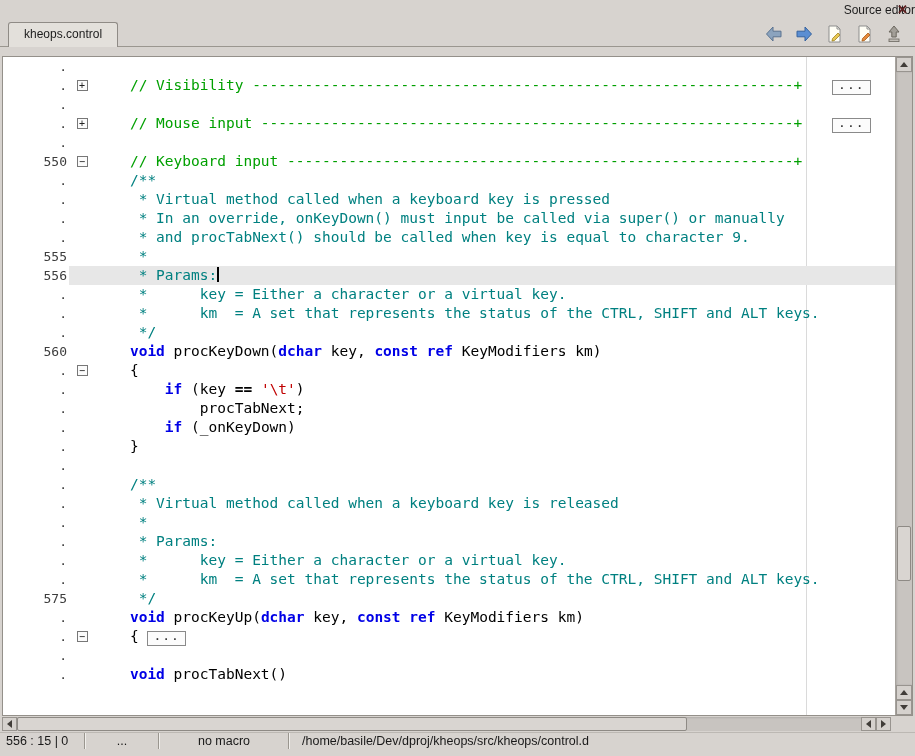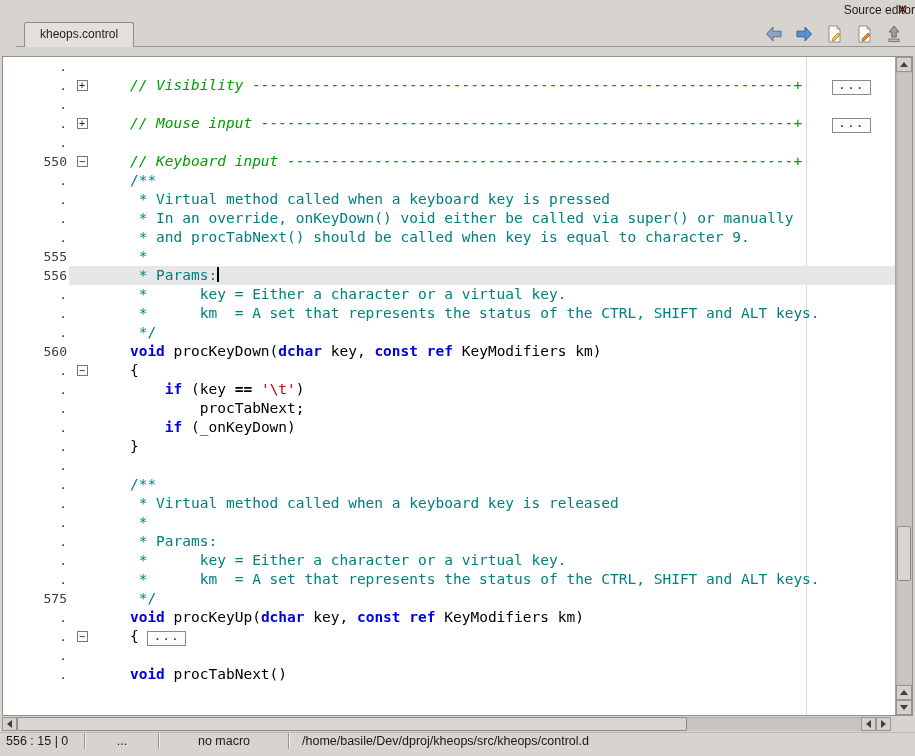--- a/index.html
+++ b/index.html
@@ -5,38 +5,38 @@
 *{margin:0;padding:0;box-sizing:border-box}
 html,body{width:915px;height:756px;overflow:hidden}
 body{background:#d7d3cf;font-family:"Liberation Sans",sans-serif}
 .window{position:relative;width:915px;height:756px}
 
 
 .titlebar{position:absolute;top:0;left:0;right:0;height:20px;text-align:right;font-size:12px;line-height:20px;color:#1c1c1c}
 .closebtn{position:absolute;right:7px;top:0;line-height:20px;font-size:13px;font-weight:bold;color:#5e2020}
 
 
-.tabbar{position:absolute;top:20px;left:16px;right:0;height:27px;border-bottom:1px solid #9a968f}
+.tabbar{position:absolute;top:20px;left:0;right:0;height:27px;border-bottom:1px solid #9a968f}
 .tab{position:absolute;left:8px;top:2px;height:25px;padding:0 15px;background:#e3e0db;border:1px solid #8f8b86;border-bottom:none;border-radius:3px 3px 0 0;font-size:12px;line-height:23px;color:#1c1c1c;z-index:2}
 .toolbar{position:absolute;right:10px;top:2px;height:24px;display:flex;gap:8px;align-items:center}
 .tbtn{width:22px;height:22px;display:flex;align-items:center;justify-content:center}
 
 
 .editor{position:absolute;top:56px;left:2px;width:911px;height:660px;border:1px solid #94908a;background:#fff}
 .viewport{position:absolute;left:0;top:0;bottom:0;right:17px;overflow:hidden;background:#fff}
 .ruler{position:absolute;left:803px;top:0;bottom:0;width:1px;background:#dadada;z-index:0}
 .lines{position:absolute;left:0;top:0;right:0;z-index:1}
 .row{display:flex;height:19px;line-height:19px;font-family:"DejaVu Sans Mono",monospace;font-size:14.5px;white-space:pre}
 .g-num{flex:0 0 66px;text-align:right;padding-right:2px;font-size:13px;color:#3d3d3d}
 .g-rest{flex:1;display:flex;min-width:0}
 .cur{background:var(--curline,#e7e7e7)}
 .g-fold{flex:0 0 26px;display:flex;align-items:center;justify-content:center}
 .foldbox{width:11px;height:11px;border:1px solid #777;background:#fbfbfb;font-size:10px;line-height:9px;text-align:center;color:#222}
 .code{flex:1;white-space:pre}
-.s-com{color:var(--comment,#00a000);font-style:italic}
+.s-com{color:var(--comment,#00a000);}
 .s-doc{color:var(--doccomment,#008080)}
 .s-kw{color:var(--keyword,#0000e6);font-weight:bold}
 .s-str{color:var(--string,#c00000)}
 .s-op{color:var(--plain,#000);font-weight:bold}
 .s-pln{color:var(--plain,#000)}
 .caret{display:inline-block;width:2px;height:15px;background:#000;vertical-align:-2px}
 .ebox{display:inline-block;border:1px solid #8a8a8a;background:#fcfcfc;color:#333;font-size:13px;line-height:8px;height:15px;padding:0 5px 5px;letter-spacing:1px;vertical-align:1px}
 .rbox{margin-left:30px}
 
 
@@ -114,21 +114,21 @@
       <div class="ruler"></div>
       <div class="lines">
           <div class="row"><span class="g-num">.</span><span class="g-rest"><span class="g-fold"></span><span class="code"></span></span></div>
           <div class="row"><span class="g-num">.</span><span class="g-rest"><span class="g-fold"><span class="foldbox">+</span></span><span class="code"><span class="s-com">    // Visibility --------------------------------------------------------------+</span><span class="ebox rbox">...</span></span></span></div>
           <div class="row"><span class="g-num">.</span><span class="g-rest"><span class="g-fold"></span><span class="code"></span></span></div>
           <div class="row"><span class="g-num">.</span><span class="g-rest"><span class="g-fold"><span class="foldbox">+</span></span><span class="code"><span class="s-com">    // Mouse input -------------------------------------------------------------+</span><span class="ebox rbox">...</span></span></span></div>
           <div class="row"><span class="g-num">.</span><span class="g-rest"><span class="g-fold"></span><span class="code"></span></span></div>
           <div class="row"><span class="g-num">550</span><span class="g-rest"><span class="g-fold"><span class="foldbox">−</span></span><span class="code"><span class="s-com">    // Keyboard input ----------------------------------------------------------+</span></span></span></div>
           <div class="row"><span class="g-num">.</span><span class="g-rest"><span class="g-fold"></span><span class="code"><span class="s-doc">    /**</span></span></span></div>
           <div class="row"><span class="g-num">.</span><span class="g-rest"><span class="g-fold"></span><span class="code"><span class="s-doc">     * Virtual method called when a keyboard key is pressed</span></span></span></div>
-          <div class="row"><span class="g-num">.</span><span class="g-rest"><span class="g-fold"></span><span class="code"><span class="s-doc">     * In an override, onKeyDown() void either be called via super() or manually</span></span></span></div>
+          <div class="row"><span class="g-num">.</span><span class="g-rest"><span class="g-fold"></span><span class="code"><span class="s-doc">     * In an override, onKeyDown() must input be called via super() or manually</span></span></span></div>
           <div class="row"><span class="g-num">.</span><span class="g-rest"><span class="g-fold"></span><span class="code"><span class="s-doc">     * and procTabNext() should be called when key is equal to character 9.</span></span></span></div>
           <div class="row"><span class="g-num">555</span><span class="g-rest"><span class="g-fold"></span><span class="code"><span class="s-doc">     *</span></span></span></div>
           <div class="row"><span class="g-num">556</span><span class="g-rest cur"><span class="g-fold"></span><span class="code"><span class="s-doc">     * Params:</span><span class="caret"></span></span></span></div>
           <div class="row"><span class="g-num">.</span><span class="g-rest"><span class="g-fold"></span><span class="code"><span class="s-doc">     *      key = Either a character or a virtual key.</span></span></span></div>
           <div class="row"><span class="g-num">.</span><span class="g-rest"><span class="g-fold"></span><span class="code"><span class="s-doc">     *      km  = A set that represents the status of the CTRL, SHIFT and ALT keys.</span></span></span></div>
           <div class="row"><span class="g-num">.</span><span class="g-rest"><span class="g-fold"></span><span class="code"><span class="s-doc">     */</span></span></span></div>
           <div class="row"><span class="g-num">560</span><span class="g-rest"><span class="g-fold"></span><span class="code"><span class="s-pln">    </span><span class="s-kw">void</span><span class="s-pln"> procKeyDown(</span><span class="s-kw">dchar</span><span class="s-pln"> key, </span><span class="s-kw">const</span><span class="s-pln"> </span><span class="s-kw">ref</span><span class="s-pln"> KeyModifiers km)</span></span></span></div>
           <div class="row"><span class="g-num">.</span><span class="g-rest"><span class="g-fold"><span class="foldbox">−</span></span><span class="code"><span class="s-pln">    {</span></span></span></div>
           <div class="row"><span class="g-num">.</span><span class="g-rest"><span class="g-fold"></span><span class="code"><span class="s-pln">        </span><span class="s-kw">if</span><span class="s-pln"> (key </span><span class="s-op">==</span><span class="s-pln"> </span><span class="s-str">'\t'</span><span class="s-pln">)</span></span></span></div>
           <div class="row"><span class="g-num">.</span><span class="g-rest"><span class="g-fold"></span><span class="code"><span class="s-pln">            procTabNext;</span></span></span></div>

